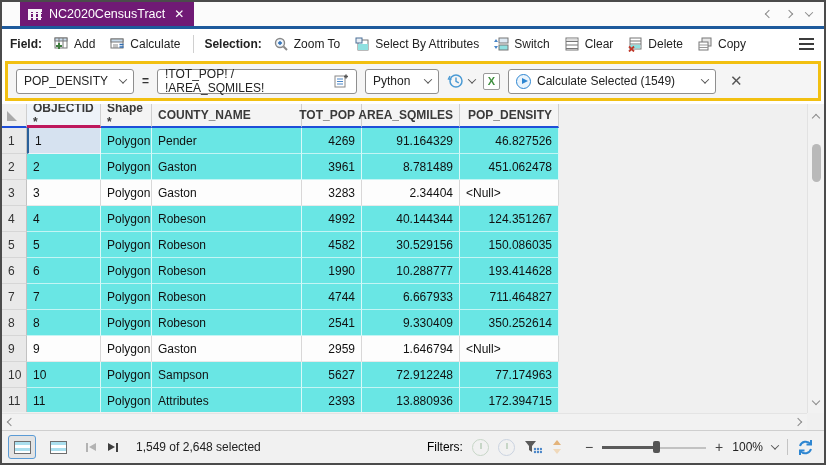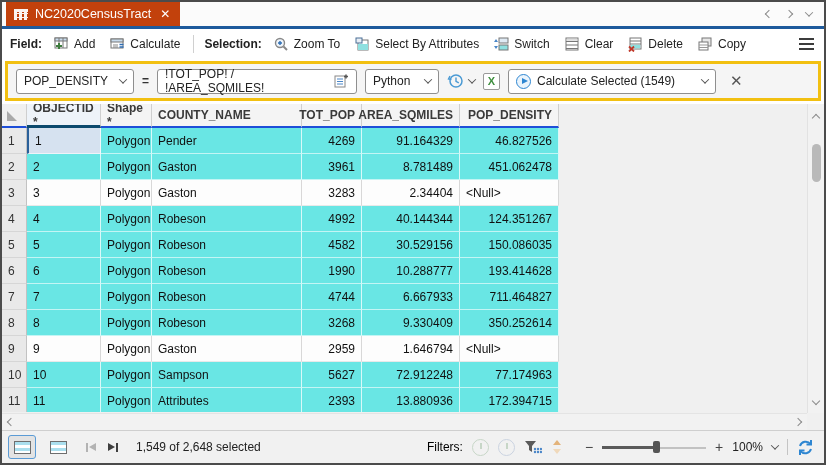--- a/index.html
+++ b/index.html
@@ -2,21 +2,21 @@
 <html><head>
 <meta charset="utf-8">
 <style>
   * { margin:0; padding:0; box-sizing:border-box; }
   html,body { background:#ddd; }
   body { font-family:"Liberation Sans","DejaVu Sans",sans-serif; font-size:12px; color:#222; }
   .window { width:826px; height:465px; background:#fff; border:2px solid #4b4b4b; display:flex; flex-direction:column; overflow:hidden; }
 
   
   .tabbar { height:24px; background:#fbfbfb; display:flex; align-items:stretch; position:relative; }
-  .tab { background:#c2410c; color:#fff; display:flex; align-items:center; gap:7px; padding:0 10px 0 8px; margin-left:4px; }
+  .tab { background:#701a75; color:#fff; display:flex; align-items:center; gap:7px; padding:0 10px 0 8px; margin-left:18px; }
   .tab-title { font-size:12.5px; }
   .tab-close { color:#fff; font-size:12px; cursor:default; margin-left:2px; }
   .tab-grid-icon { width:14px; height:11px; background:
       linear-gradient(#fff,#fff) 0 0/14px 3px no-repeat,
       repeating-linear-gradient(90deg,#fff 0 3px,transparent 3px 5px),
       repeating-linear-gradient(#fff 0 1px,transparent 1px 4px); opacity:.95; }
   .tabbar-right { margin-left:auto; display:flex; align-items:center; gap:14px; padding-right:12px; color:#9a9a9a; }
   .tab-accent { height:3px; background:#1e5a9c; }
   .chev { display:inline-block; width:6px; height:6px; border-right:1.6px solid #8b8b8b; border-bottom:1.6px solid #8b8b8b; }
   .chev.down { transform:rotate(45deg) translate(-1px,-1px); }
@@ -45,21 +45,21 @@
   .play-icon:before { content:""; position:absolute; left:4.5px; top:3px; border-left:6px solid #2e86d1; border-top:3.5px solid transparent; border-bottom:3.5px solid transparent; }
   .xbox { width:17px; height:17px; border:1px solid #9a9a9a; border-radius:2px; background:#fff; color:#3f8f3f; font-weight:bold; font-size:11px; display:flex; align-items:center; justify-content:center; }
   .calc-close { color:#555; font-size:15px; margin-left:2px; padding:0 4px; }
   .hist-wrap { display:flex; align-items:center; gap:4px; }
 
   
   .table-area { flex:1; position:relative; background:#f0f0f0; overflow:hidden; }
   .grid { position:absolute; left:0; top:0; width:557px; }
   .hrow, .trow { display:flex; }
   .hc { height:24px; background:#f4f4f4; border-right:1px solid #cfcfcf; border-bottom:2px solid #1d4ed8; font-weight:bold; color:#3a3a3a; display:flex; align-items:center; padding:0 6px; font-size:12px; }
-  .hc.hactive { border-bottom:3px solid #0c4a6e; background:#eef3f9; }
+  .hc.hactive { border-bottom:3px solid #be185d; background:#eef3f9; }
   .corner { position:relative; background:#f0f0f0; }
   .corner:after { content:""; position:absolute; left:5px; bottom:5px; border-bottom:10px solid #a9a9a9; border-right:10px solid transparent; }
   .tbody { height:284px; overflow:hidden; background:#f0f0f0; width:557px; }
   .c { height:26px; display:flex; align-items:center; padding:0 6px; border-right:1px solid rgba(0,0,0,.14); border-bottom:1px solid rgba(0,0,0,.08); background:#fdfdfd; color:#111; }
   .trow.sel .c { background:#69e6e4; border-right:1px solid rgba(255,255,255,.75); border-bottom:1px solid rgba(255,255,255,.6); }
   .c.num, .trow.sel .c.num { background:#e9e9e9; color:#333; border-right:1px solid #c2c2c2; border-bottom:1px solid #d6d6d6; }
   .c.r { justify-content:flex-end; }
   .c.active-cell { background:#d6e2f0 !important; border-left:2px solid #2a6099; }
   .w-num{width:25px;} .w0{width:74px;} .w1{width:51px;} .w2{width:150px;} .w3{width:60px;} .w4{width:98px;} .w5{width:99px;}
 
@@ -305,21 +305,21 @@
             <div class="c w2">Robeson</div>
             <div class="c w3 r">4744</div>
             <div class="c w4 r">6.667933</div>
             <div class="c w5 r">711.464827</div>
           </div>
           <div class="trow sel">
             <div class="c num w-num">8</div>
             <div class="c w0">8</div>
             <div class="c w1">Polygon</div>
             <div class="c w2">Robeson</div>
-            <div class="c w3 r">3268</div>
+            <div class="c w3 r">2541</div>
             <div class="c w4 r">9.330409</div>
             <div class="c w5 r">350.252614</div>
           </div>
           <div class="trow">
             <div class="c num w-num">9</div>
             <div class="c w0">9</div>
             <div class="c w1">Polygon</div>
             <div class="c w2">Gaston</div>
             <div class="c w3 r">2959</div>
             <div class="c w4 r">1.646794</div>

